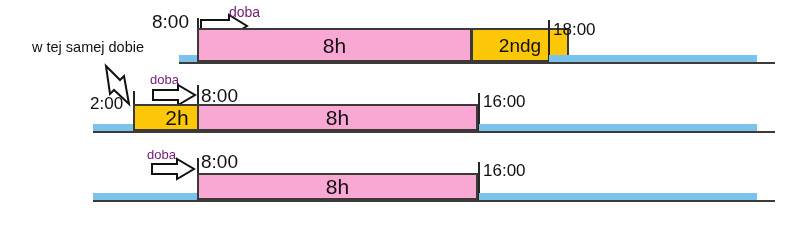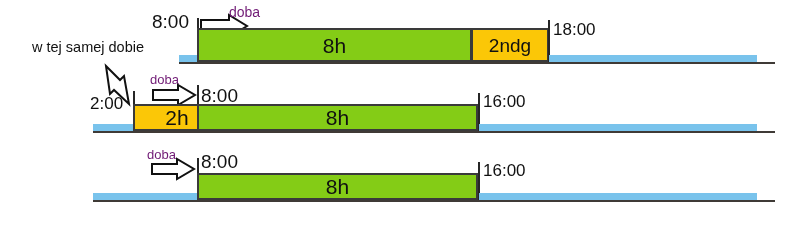--- a/index.html
+++ b/index.html
@@ -17,21 +17,21 @@
   .bar{
     position:absolute;
     box-sizing:border-box;
     border:2px solid #3a3a3a;
     display:flex;align-items:center;justify-content:center;
     color:#111;
     font-size:21px;
     line-height:1;
     letter-spacing:0px;
   }
-  .bar.work{background:#84cc16;}
+  .bar.work{background:#f9a8d4;}
   .bar.extra{background:#FBC707;}
   .bar.small{font-size:19px;}
 
   
   .baseline{
     position:absolute;
     height:2px;
     background:#3f3a36;
   }
   
@@ -96,21 +96,21 @@
       </svg>
     </div>
     <div class="doba big" style="left:229px;top:5px;">doba</div>
 
     <div class="rest" style="left:179px;top:55px;width:20px;"></div>
 
     <div class="baseline" style="left:179px;top:62px;width:596px;"></div>
 
     <div class="bar work" style="left:197px;top:28px;width:275px;height:34px;">8h</div>
 
-    <div class="bar extra small" style="left:471px;top:28px;width:78px;height:34px;text-align:center;">2ndg</div>
+    <div class="bar extra small" style="left:471px;top:28px;width:98px;height:34px;text-align:center;">2ndg</div>
 
     <div class="tick" style="left:548px;top:20px;height:42px;"></div>
     <div class="tlabel small" style="left:553px;top:21px;">18:00</div>
 
     <div class="rest" style="left:549px;top:55px;width:208px;"></div>
   </div>
 
   <div class="note" style="left:4px;top:39px;width:168px;">
     <div>w tej samej dobie</div>
   </div>

